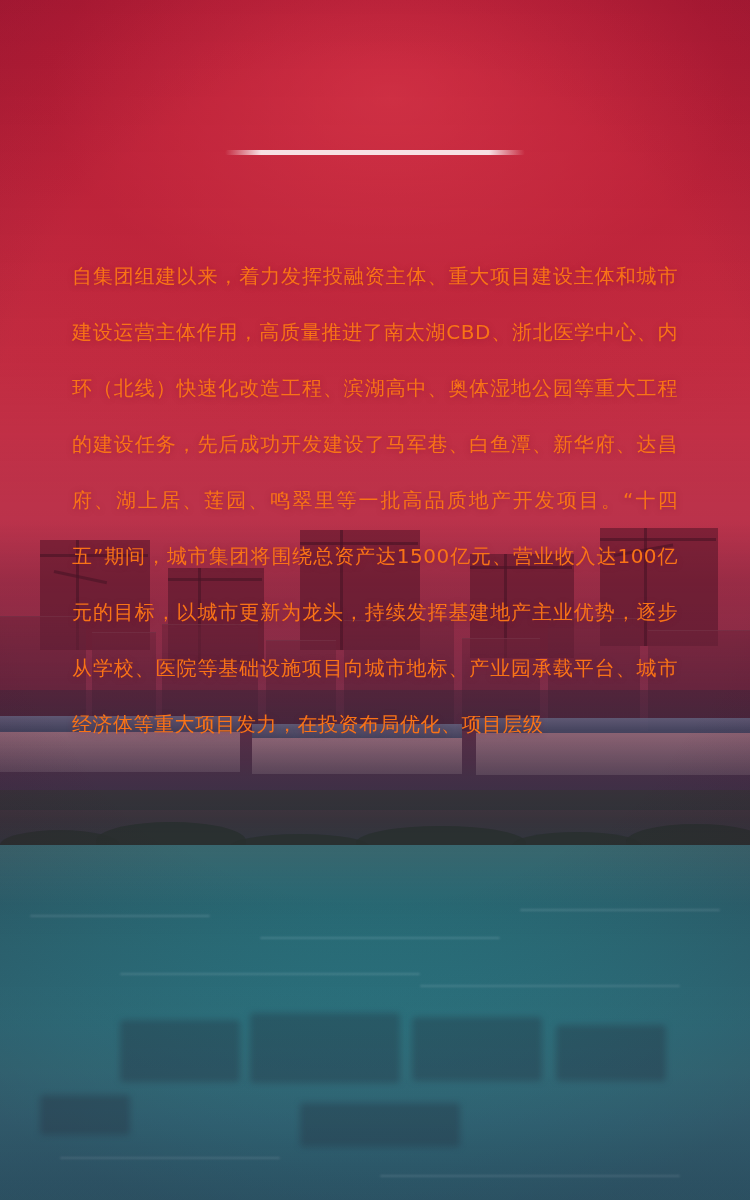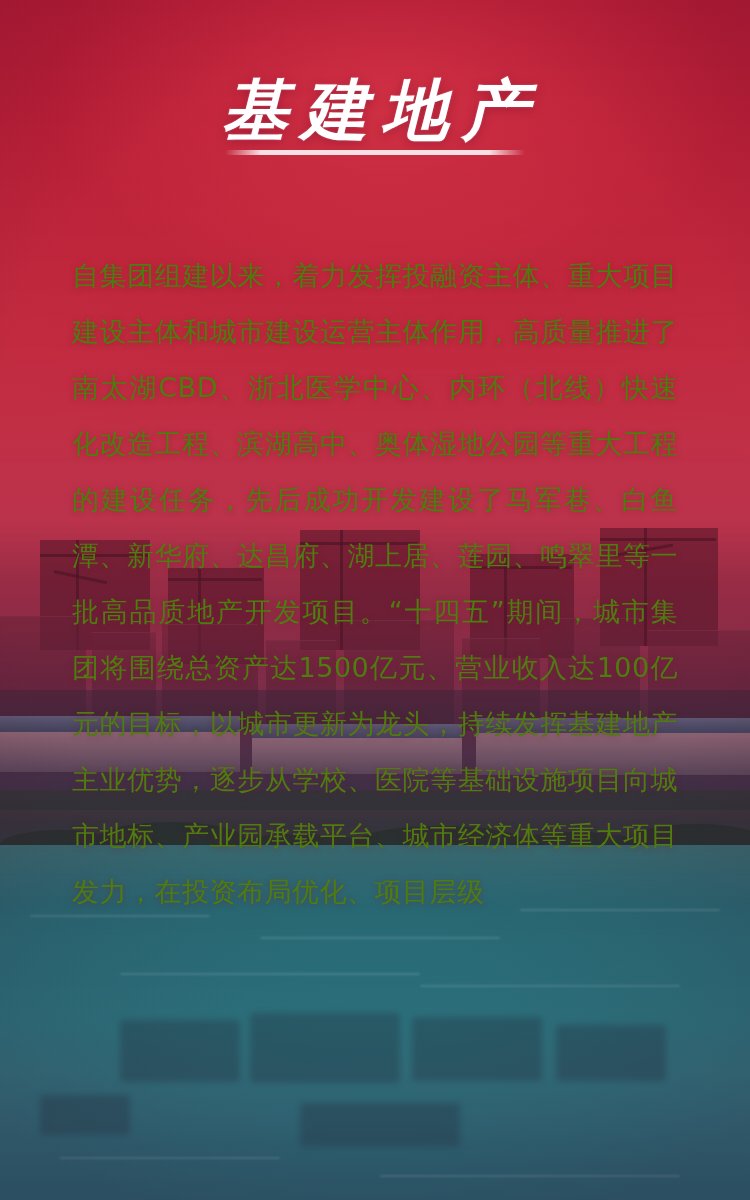--- a/index.html
+++ b/index.html
@@ -167,23 +167,23 @@
     background: linear-gradient(90deg, rgba(255,255,255,0.0) 0%, rgba(255,255,255,0.95) 12%, rgba(255,255,255,0.95) 88%, rgba(255,255,255,0.0) 100%);
     border-radius: 3px;
     opacity: 0.9;
   }
 
   .body-text {
     position: absolute;
     left: 72px;
     right: 72px;
     top: 248px;
-    color: #4d7c0f;
+    color: #f97316;
     font-family: "DejaVu Sans", sans-serif;
-    font-size: 27px;
+    font-size: 20px;
     line-height: 56px;
     letter-spacing: 0.5px;
     text-align: justify;
     text-justify: inter-ideograph;
     text-shadow: 0 1px 6px rgba(120,15,45,0.40);
   }
   .body-text p { margin: 0; text-indent: 0; }
 </style>
 </head>
 <body>
@@ -259,21 +259,20 @@
     <div class="ripple" style="left:120px; top:128px; width:300px;"></div>
     <div class="ripple" style="left:420px; top:140px; width:260px;"></div>
     <div class="ripple" style="left:60px;  top:312px; width:220px;"></div>
     <div class="ripple" style="left:380px; top:330px; width:300px;"></div>
   </div>
 
   <div class="bg-layer bg-wash"></div>
   <div class="bg-layer bg-vignette"></div>
 
   <div class="content">
-    <div class="title">基建地产</div>
     <div class="title-underline"></div>
 
     <div class="body-text">
       <p>自集团组建以来，着力发挥投融资主体、重大项目建设主体和城市建设运营主体作用，高质量推进了南太湖CBD、浙北医学中心、内环（北线）快速化改造工程、滨湖高中、奥体湿地公园等重大工程的建设任务，先后成功开发建设了马军巷、白鱼潭、新华府、达昌府、湖上居、莲园、鸣翠里等一批高品质地产开发项目。“十四五”期间，城市集团将围绕总资产达1500亿元、营业收入达100亿元的目标，以城市更新为龙头，持续发挥基建地产主业优势，逐步从学校、医院等基础设施项目向城市地标、产业园承载平台、城市经济体等重大项目发力，在投资布局优化、项目层级</p>
     </div>
   </div>
 
 </div>
 
 </body></html>

